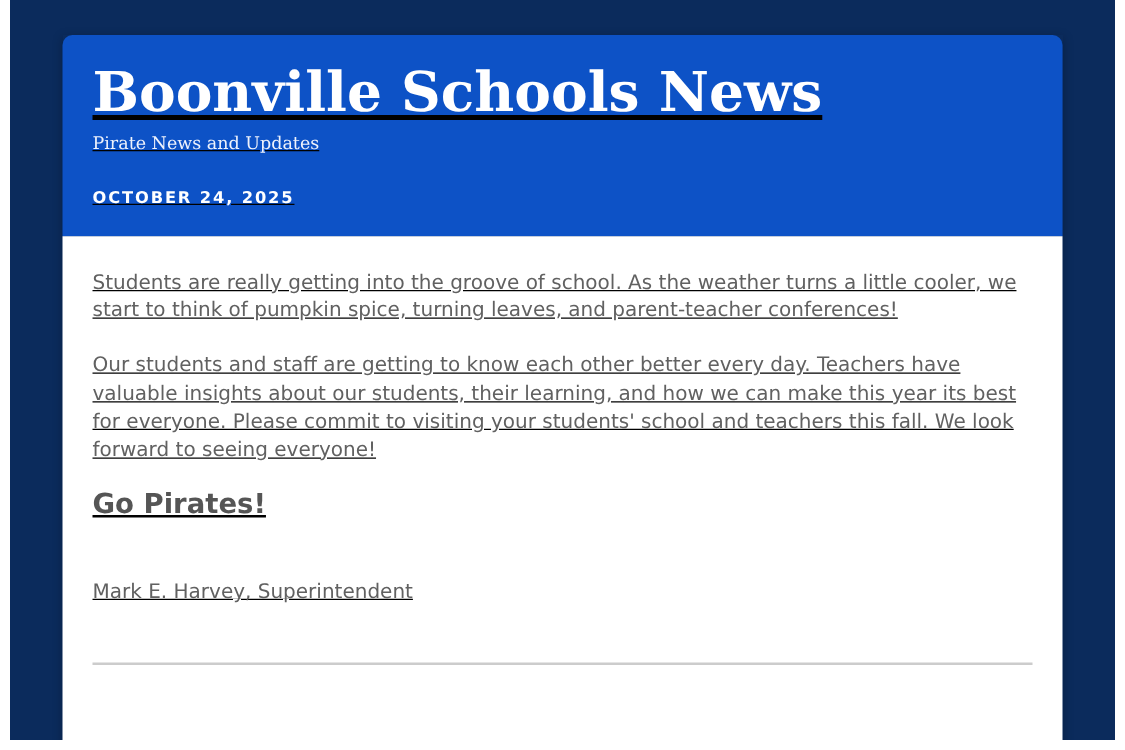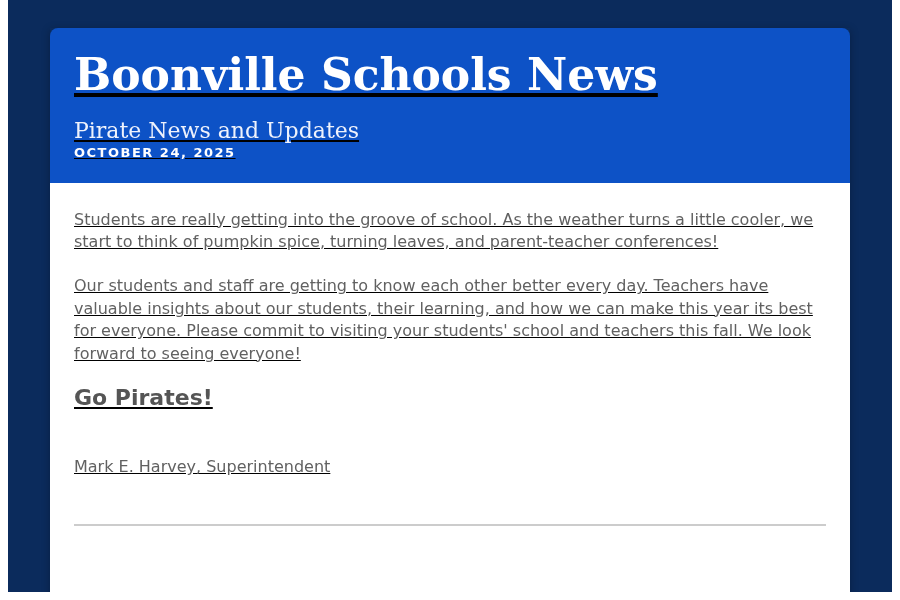--- a/index.html
+++ b/index.html
@@ -42,31 +42,32 @@
   .newsletter-title{
     font-family:"DejaVu Serif", serif;
     font-weight:bold;
     font-size:44px;
     line-height:1.15;
     color:var(--header-text);
   }
   .newsletter-subtitle{
     font-family:"DejaVu Serif", serif;
     font-weight:normal;
-    font-size:22px;
+    font-size:14px;
     line-height:28px;
-    margin-top:16px;
+    margin-top:0;
     color:var(--subtitle-text);
   }
   .newsletter-date{
     font-family:"DejaVu Sans", sans-serif;
     font-weight:bold;
     font-size:13px;
     line-height:16px;
     letter-spacing:1.5px;
+    margin-top:22px;
     color:var(--header-text);
   }
   .card-body{
     background:#ffffff;
     padding:26px 24px 40px;
     min-height:420px;
   }
   .article-heading{
     font-family:"DejaVu Serif", serif;
     font-weight:bold;

